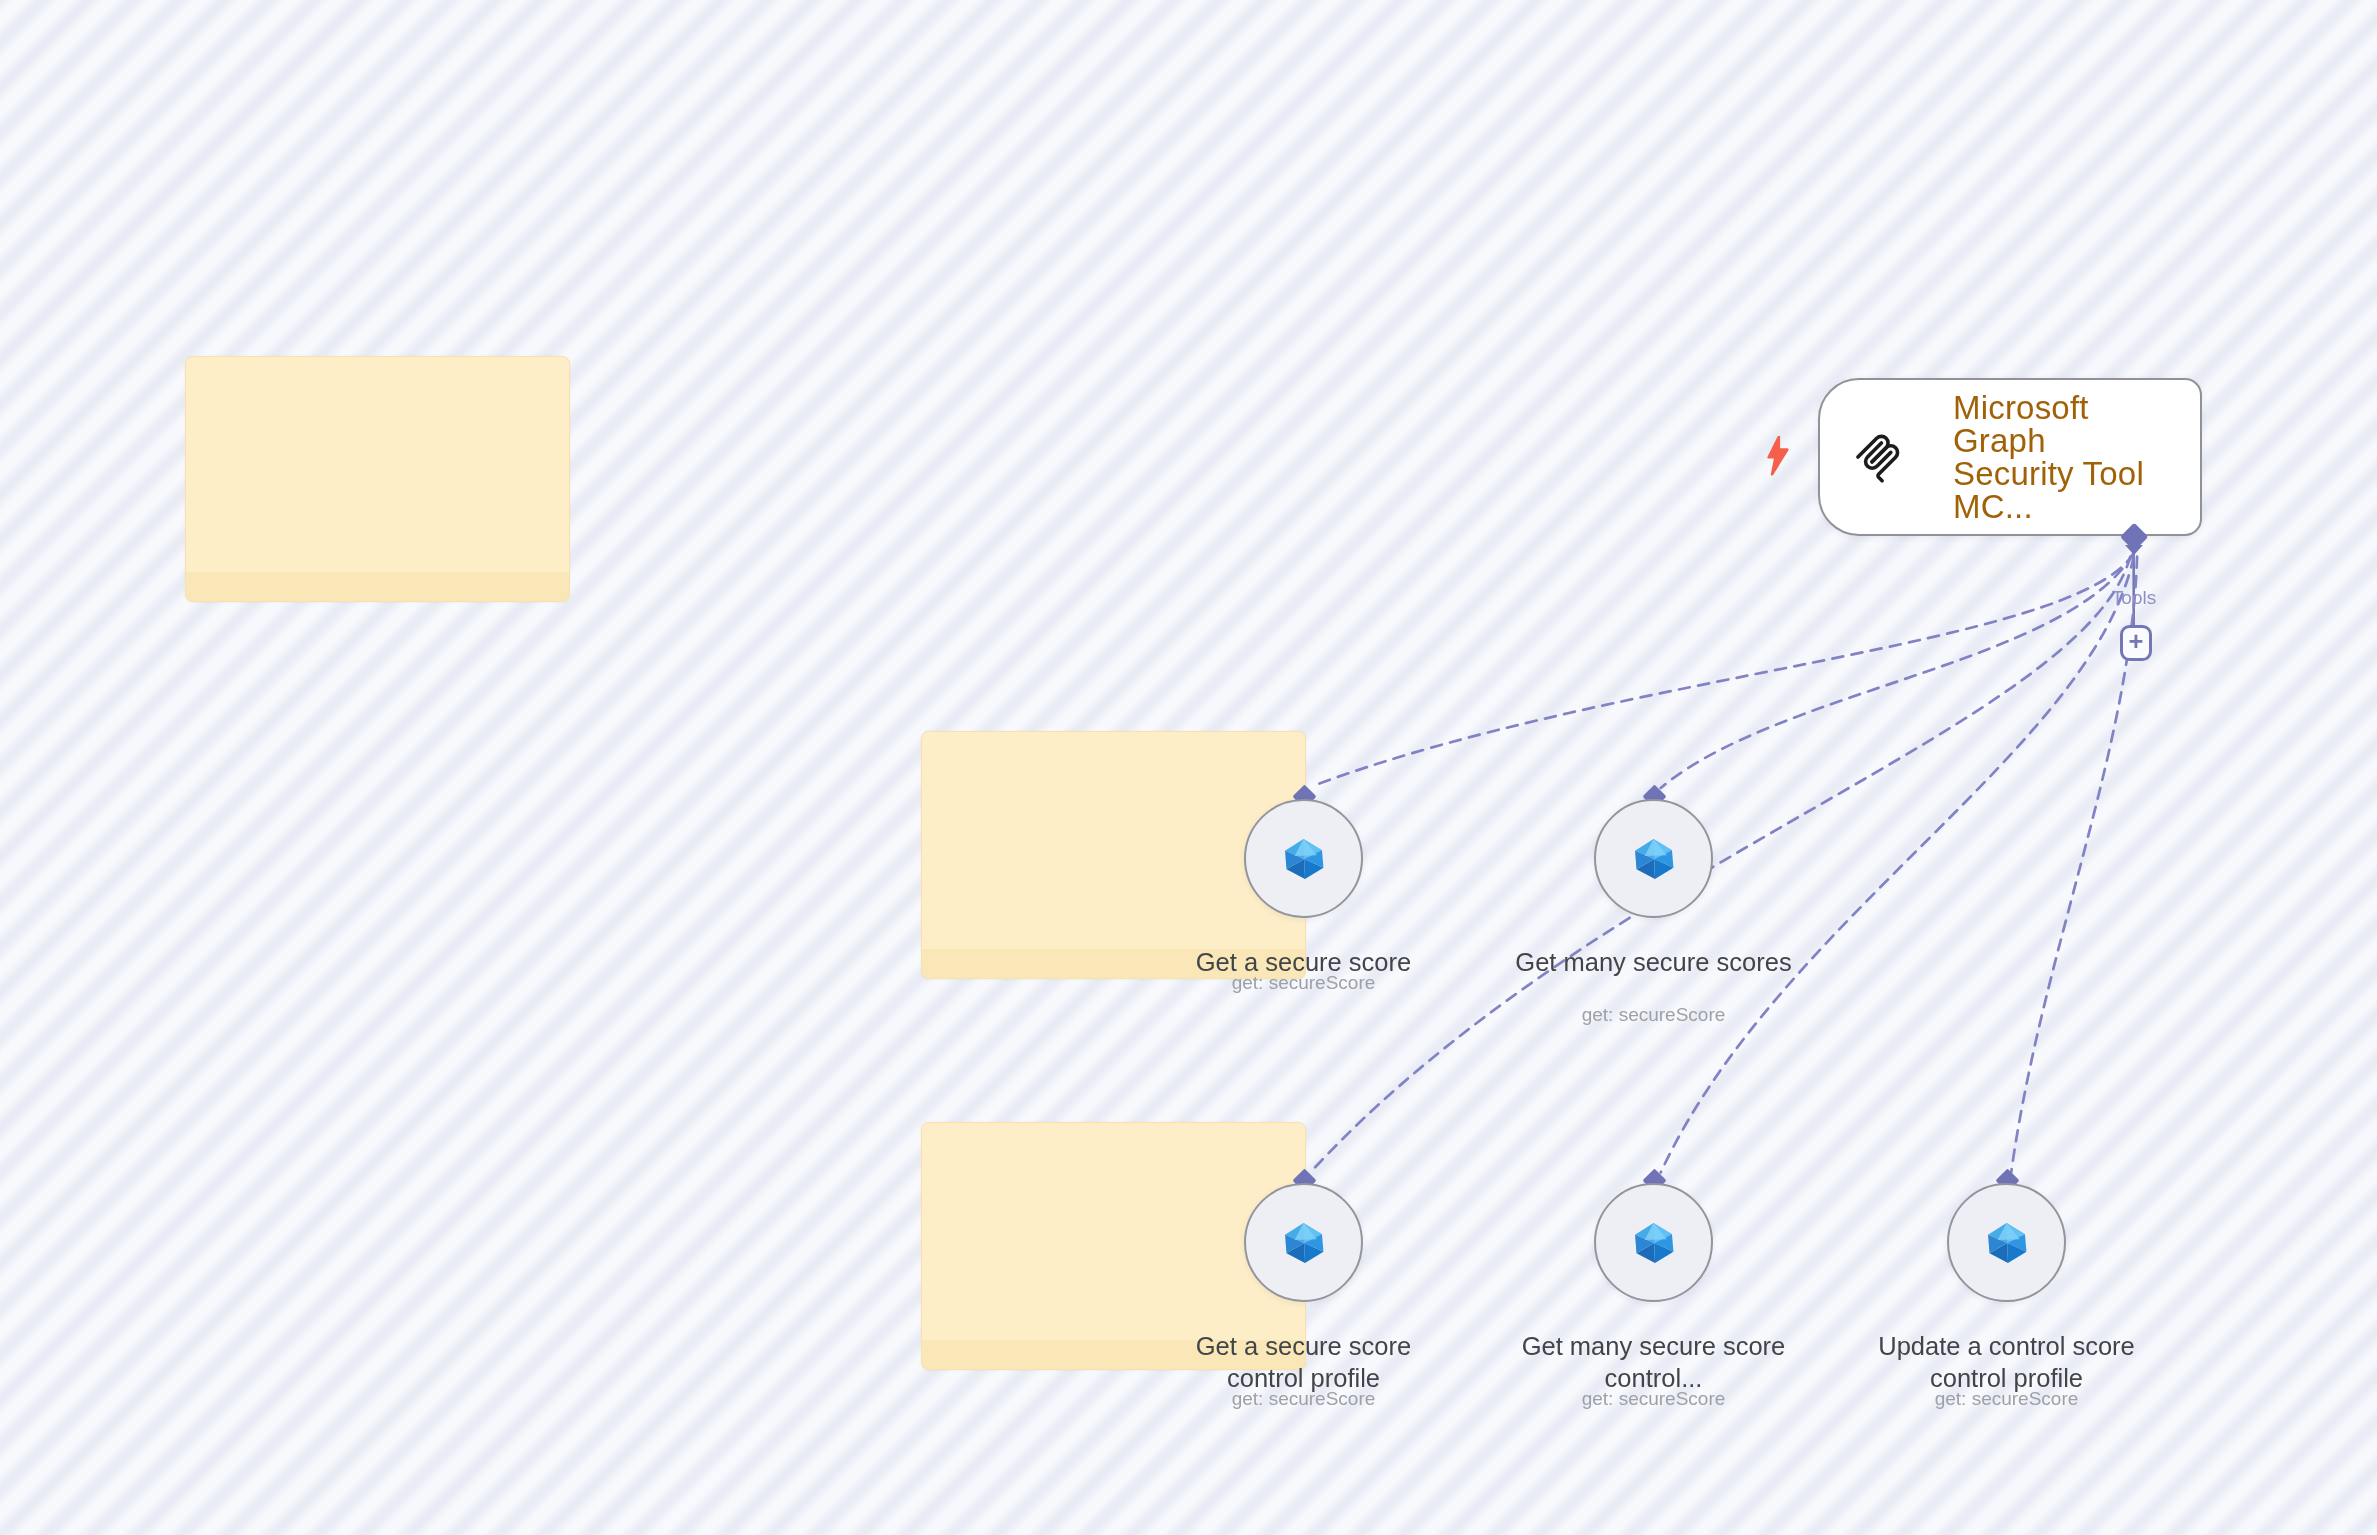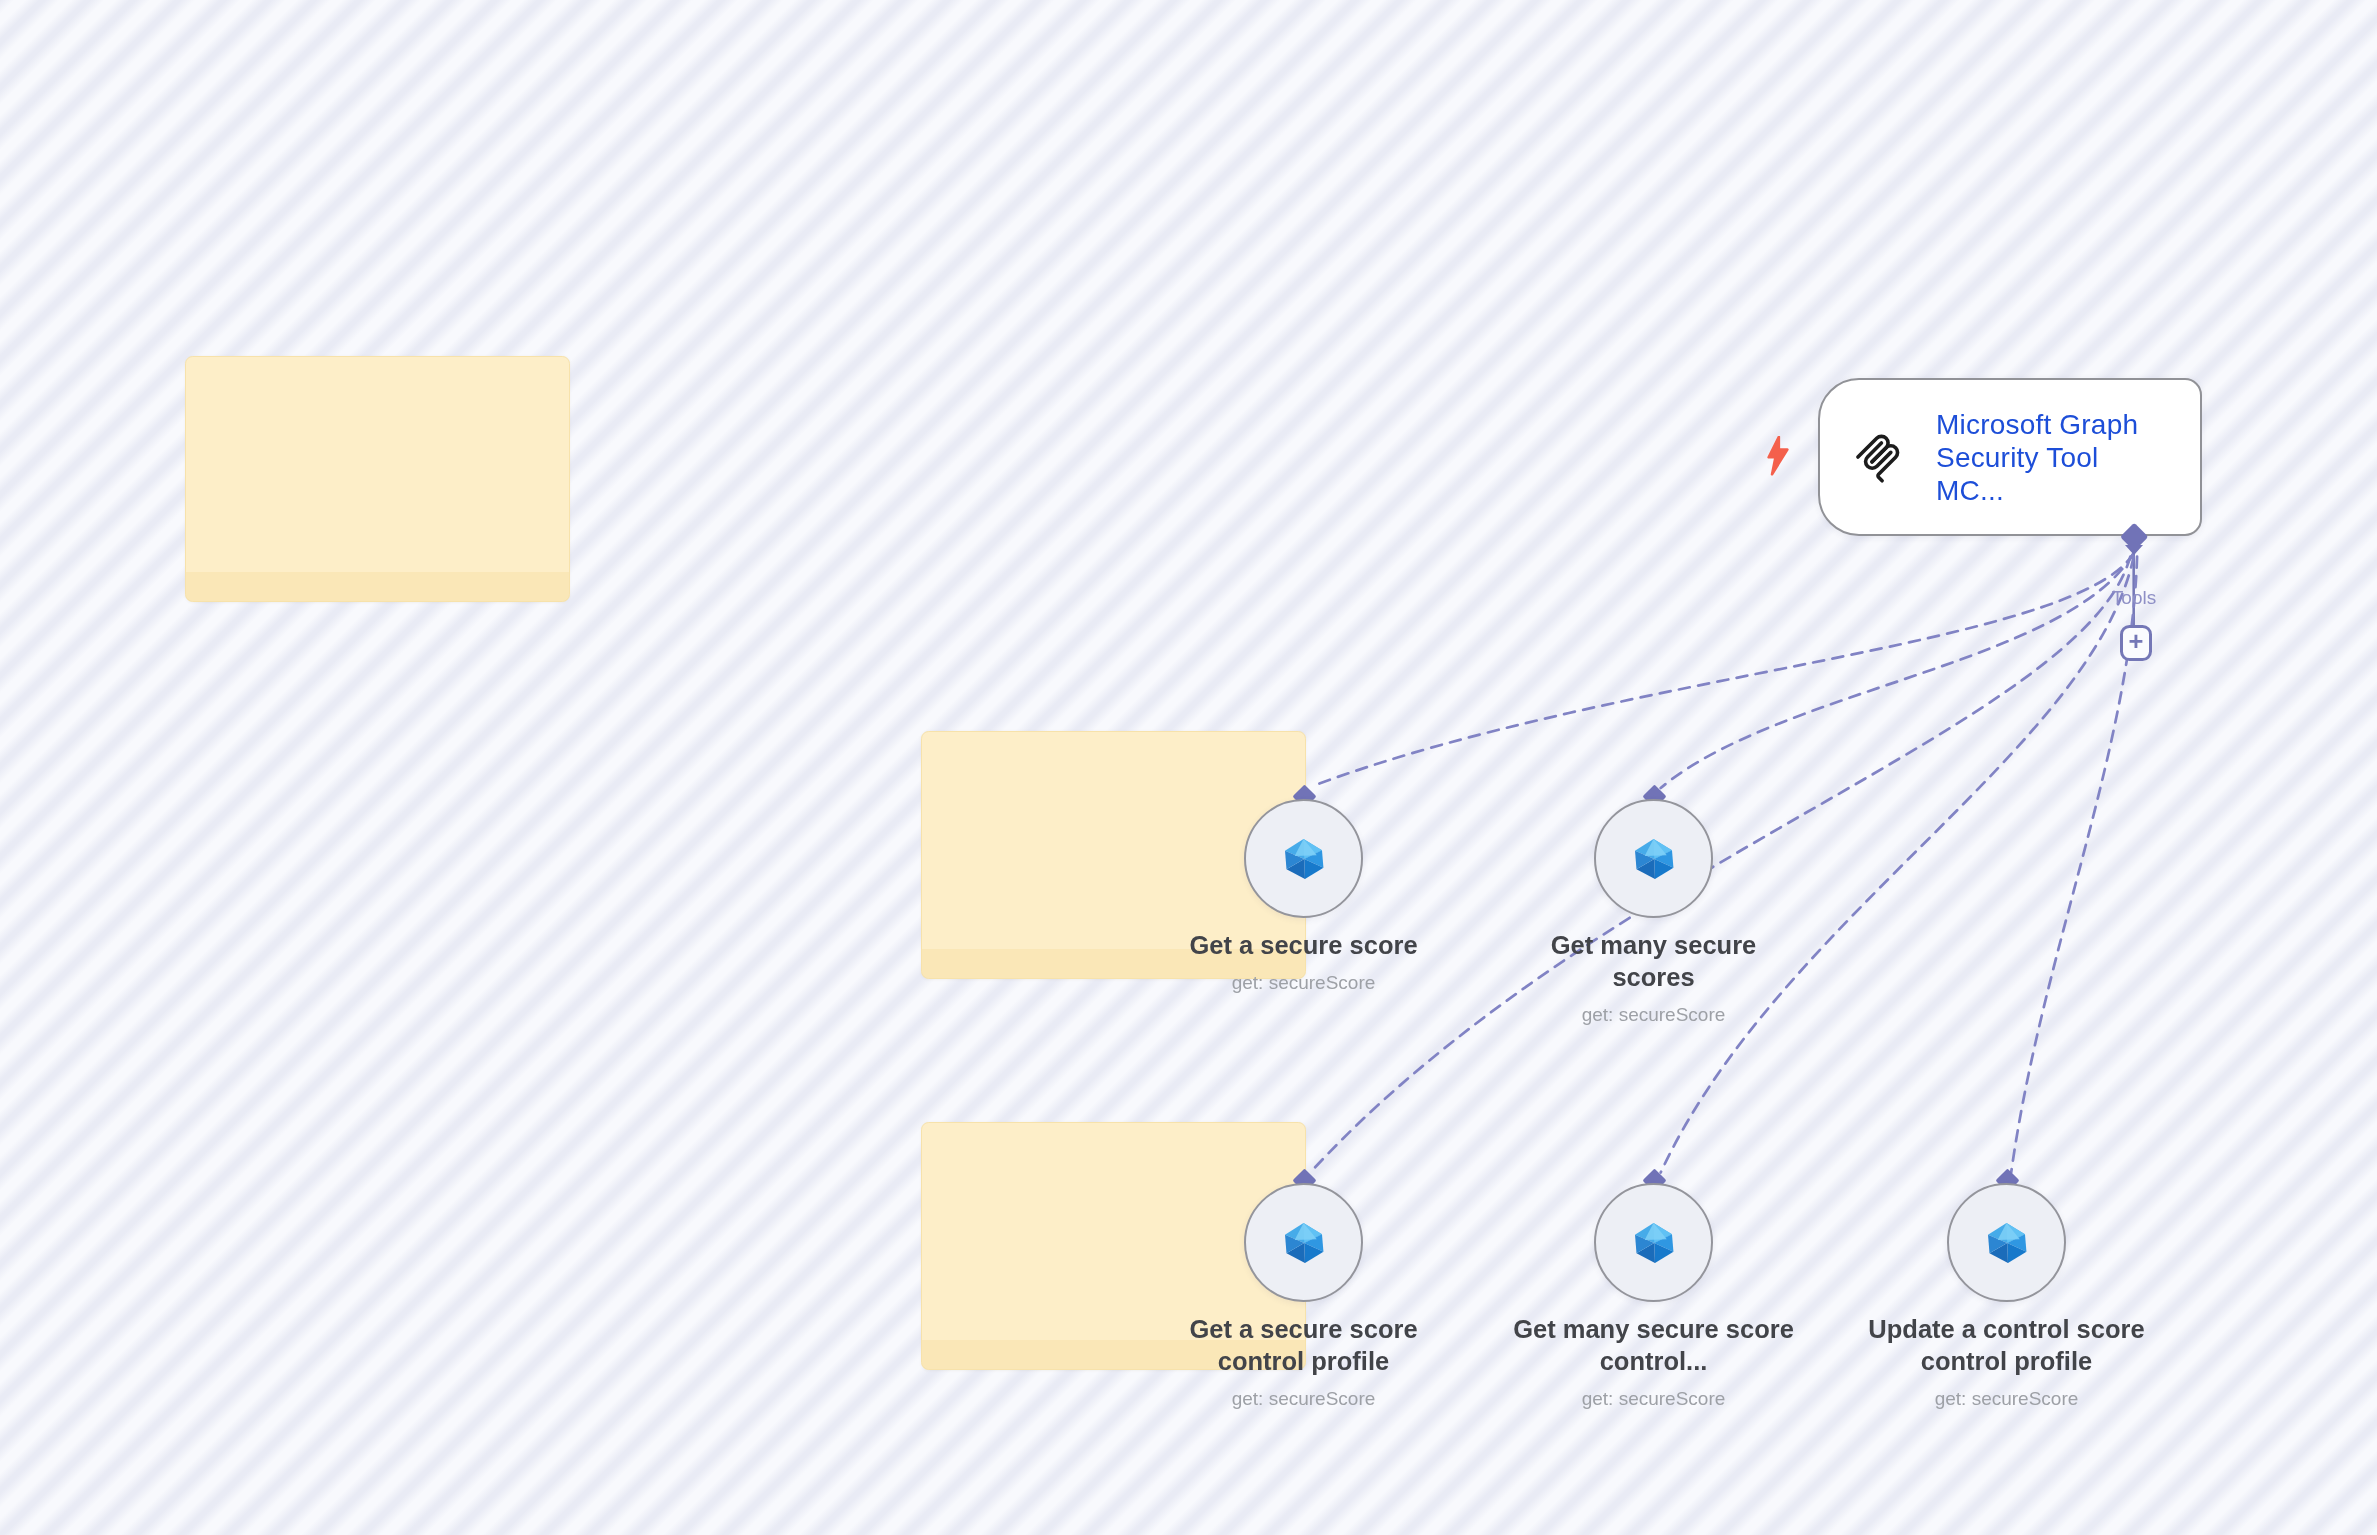--- a/index.html
+++ b/index.html
@@ -33,22 +33,22 @@
   
   .mcp-node{
     position:absolute;left:1818px;top:378px;width:384px;height:158px;
     background:#ffffff;border:2.6px solid #919297;
     border-radius:41px 17px 17px 41px;
     box-sizing:border-box;display:flex;align-items:center;
     padding-left:31px;box-shadow:0 1.7px 6.8px rgba(60,60,100,.07);
   }
   .mcp-logo{width:54px;height:54px;flex:0 0 auto;}
   .mcp-title{
-    margin-left:31px;width:218px;
-    font-size:28px;line-height:33px;font-weight:500;color:#1d4ed8;
+    margin-left:48px;width:218px;
+    font-size:33px;line-height:33px;font-weight:500;color:#a16207;
     letter-spacing:0.2px;
   }
   .bolt{position:absolute;left:1766px;top:436px;width:24px;height:40px;}
   
   .diamond{
     position:absolute;background:#7173b7;transform:rotate(45deg);
   }
   .diamond.big{left:2124px;top:527px;width:20.4px;height:20.4px;border-radius:2.6px;}
   .tri-down{
     position:absolute;left:2125px;top:545px;width:0;height:0;
@@ -72,22 +72,22 @@
     border-radius:50%;background:#edeff5;border:2.6px solid #94959c;
     box-sizing:border-box;display:flex;align-items:center;justify-content:center;
     box-shadow:0 1.7px 6px rgba(60,60,100,.08);cursor:pointer;
   }
   .tool .gem{width:49px;height:48px;}
   .tool .in-diamond{
     position:absolute;left:-8.5px;top:-71px;width:17px;height:17px;
     background:#7173b7;transform:rotate(45deg);border-radius:1.7px;
   }
   .tool .label{
-    position:absolute;left:-145px;top:70px;width:289px;text-align:center;
-    font-size:25.5px;line-height:32px;font-weight:700;color:#424449;
+    position:absolute;left:-145px;top:87px;width:289px;text-align:center;
+    font-size:25.5px;line-height:32px;font-weight:400;color:#424449;
   }
   .tool .sublabel{
     position:absolute;left:-145px;width:289px;text-align:center;
     font-size:19px;line-height:25.5px;color:#9da0a6;
   }
   .tool .sublabel.one-line{top:111px;}
   .tool .sublabel.two-line{top:143px;}
 </style>
 </head>
 <body>

